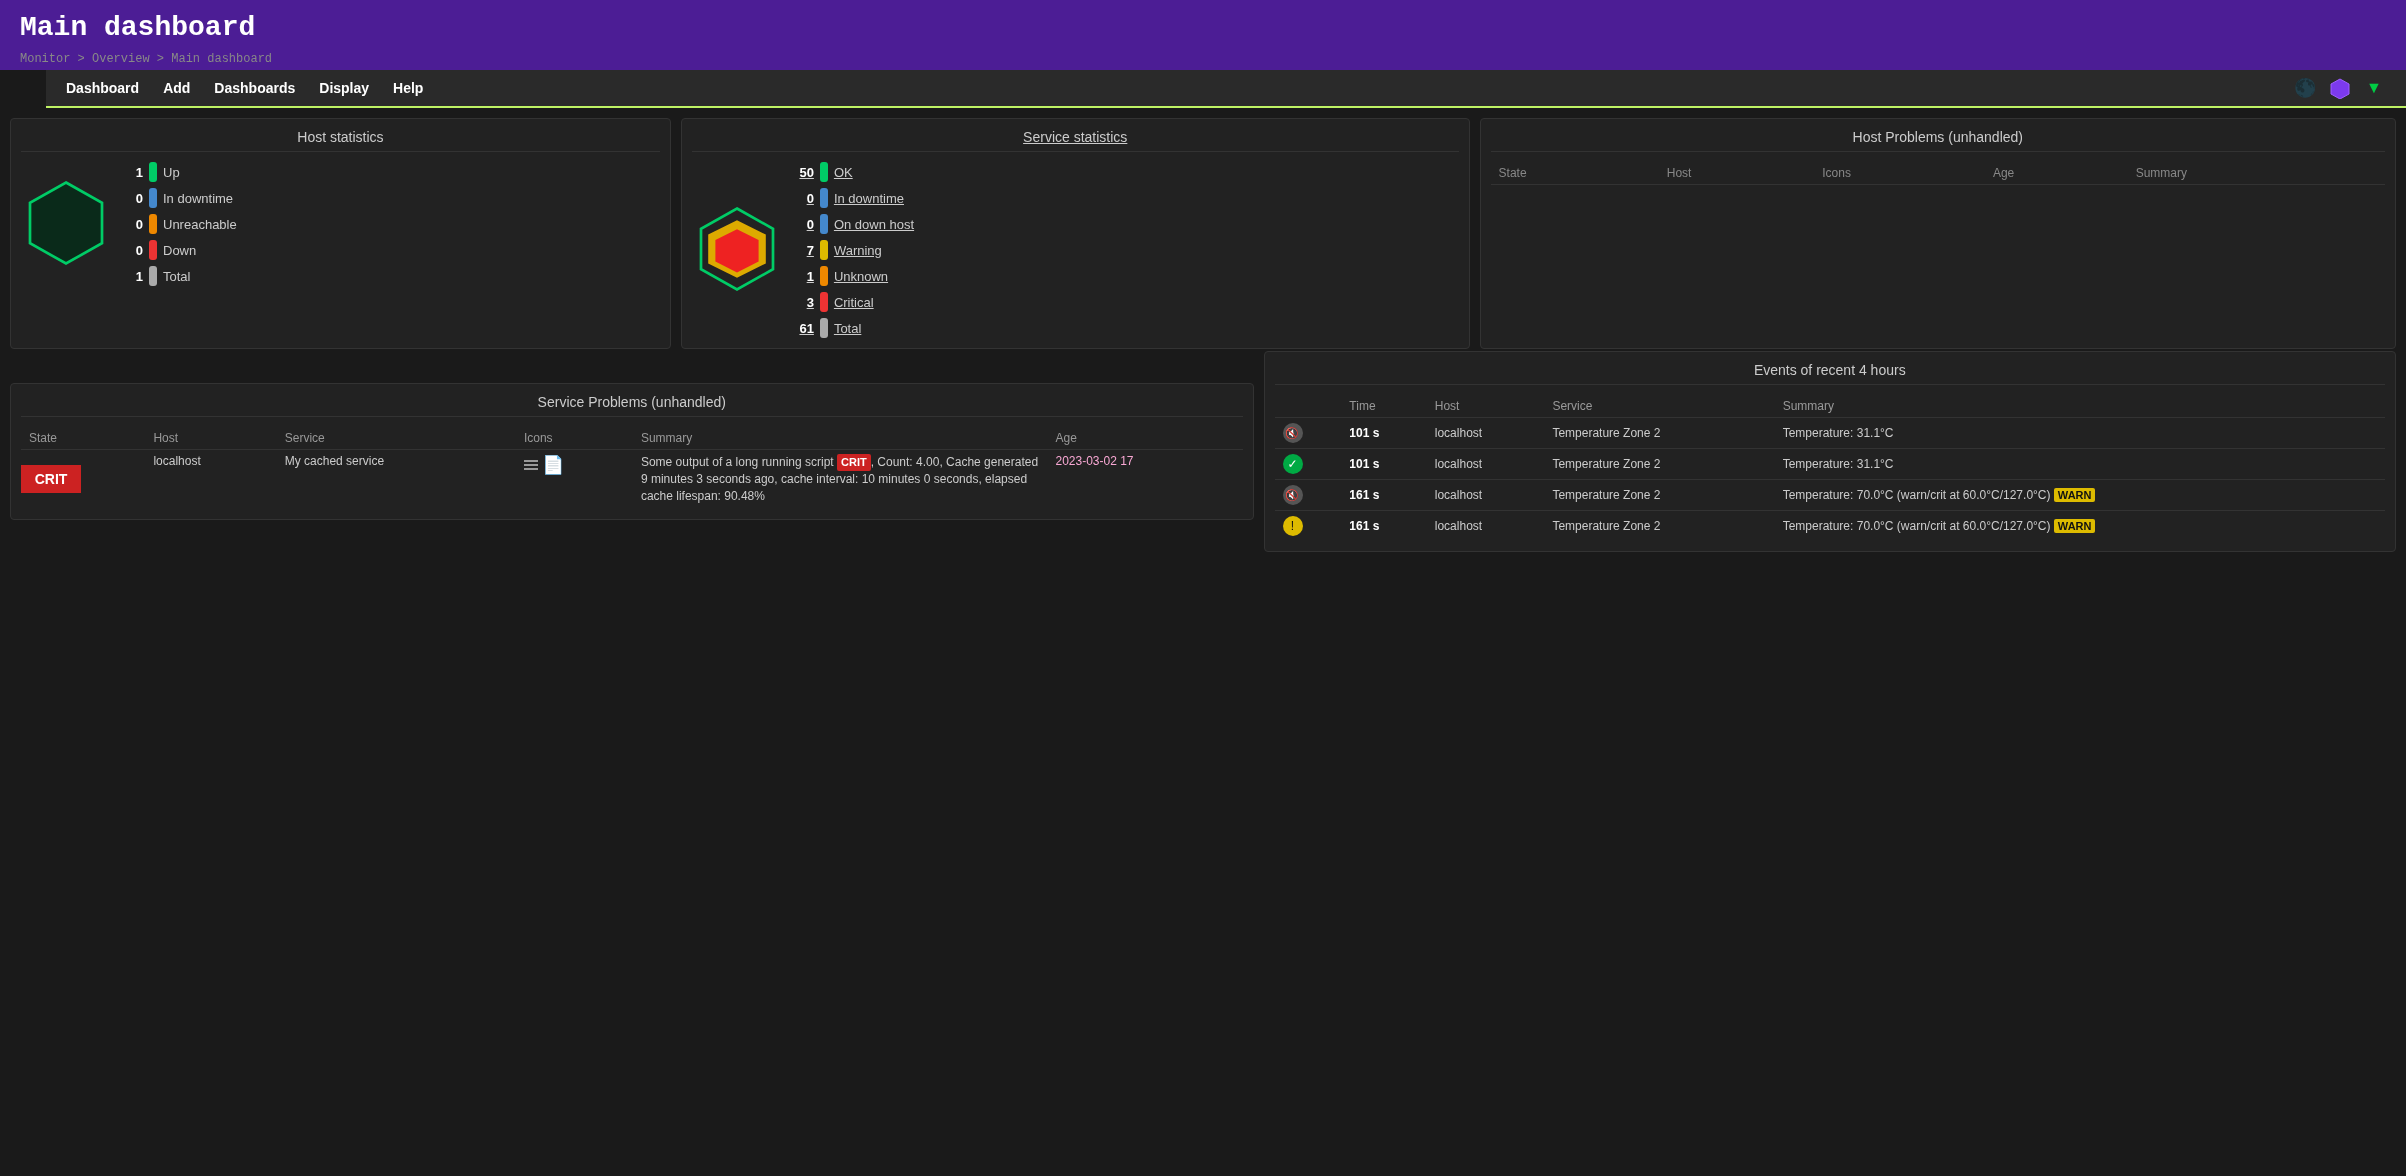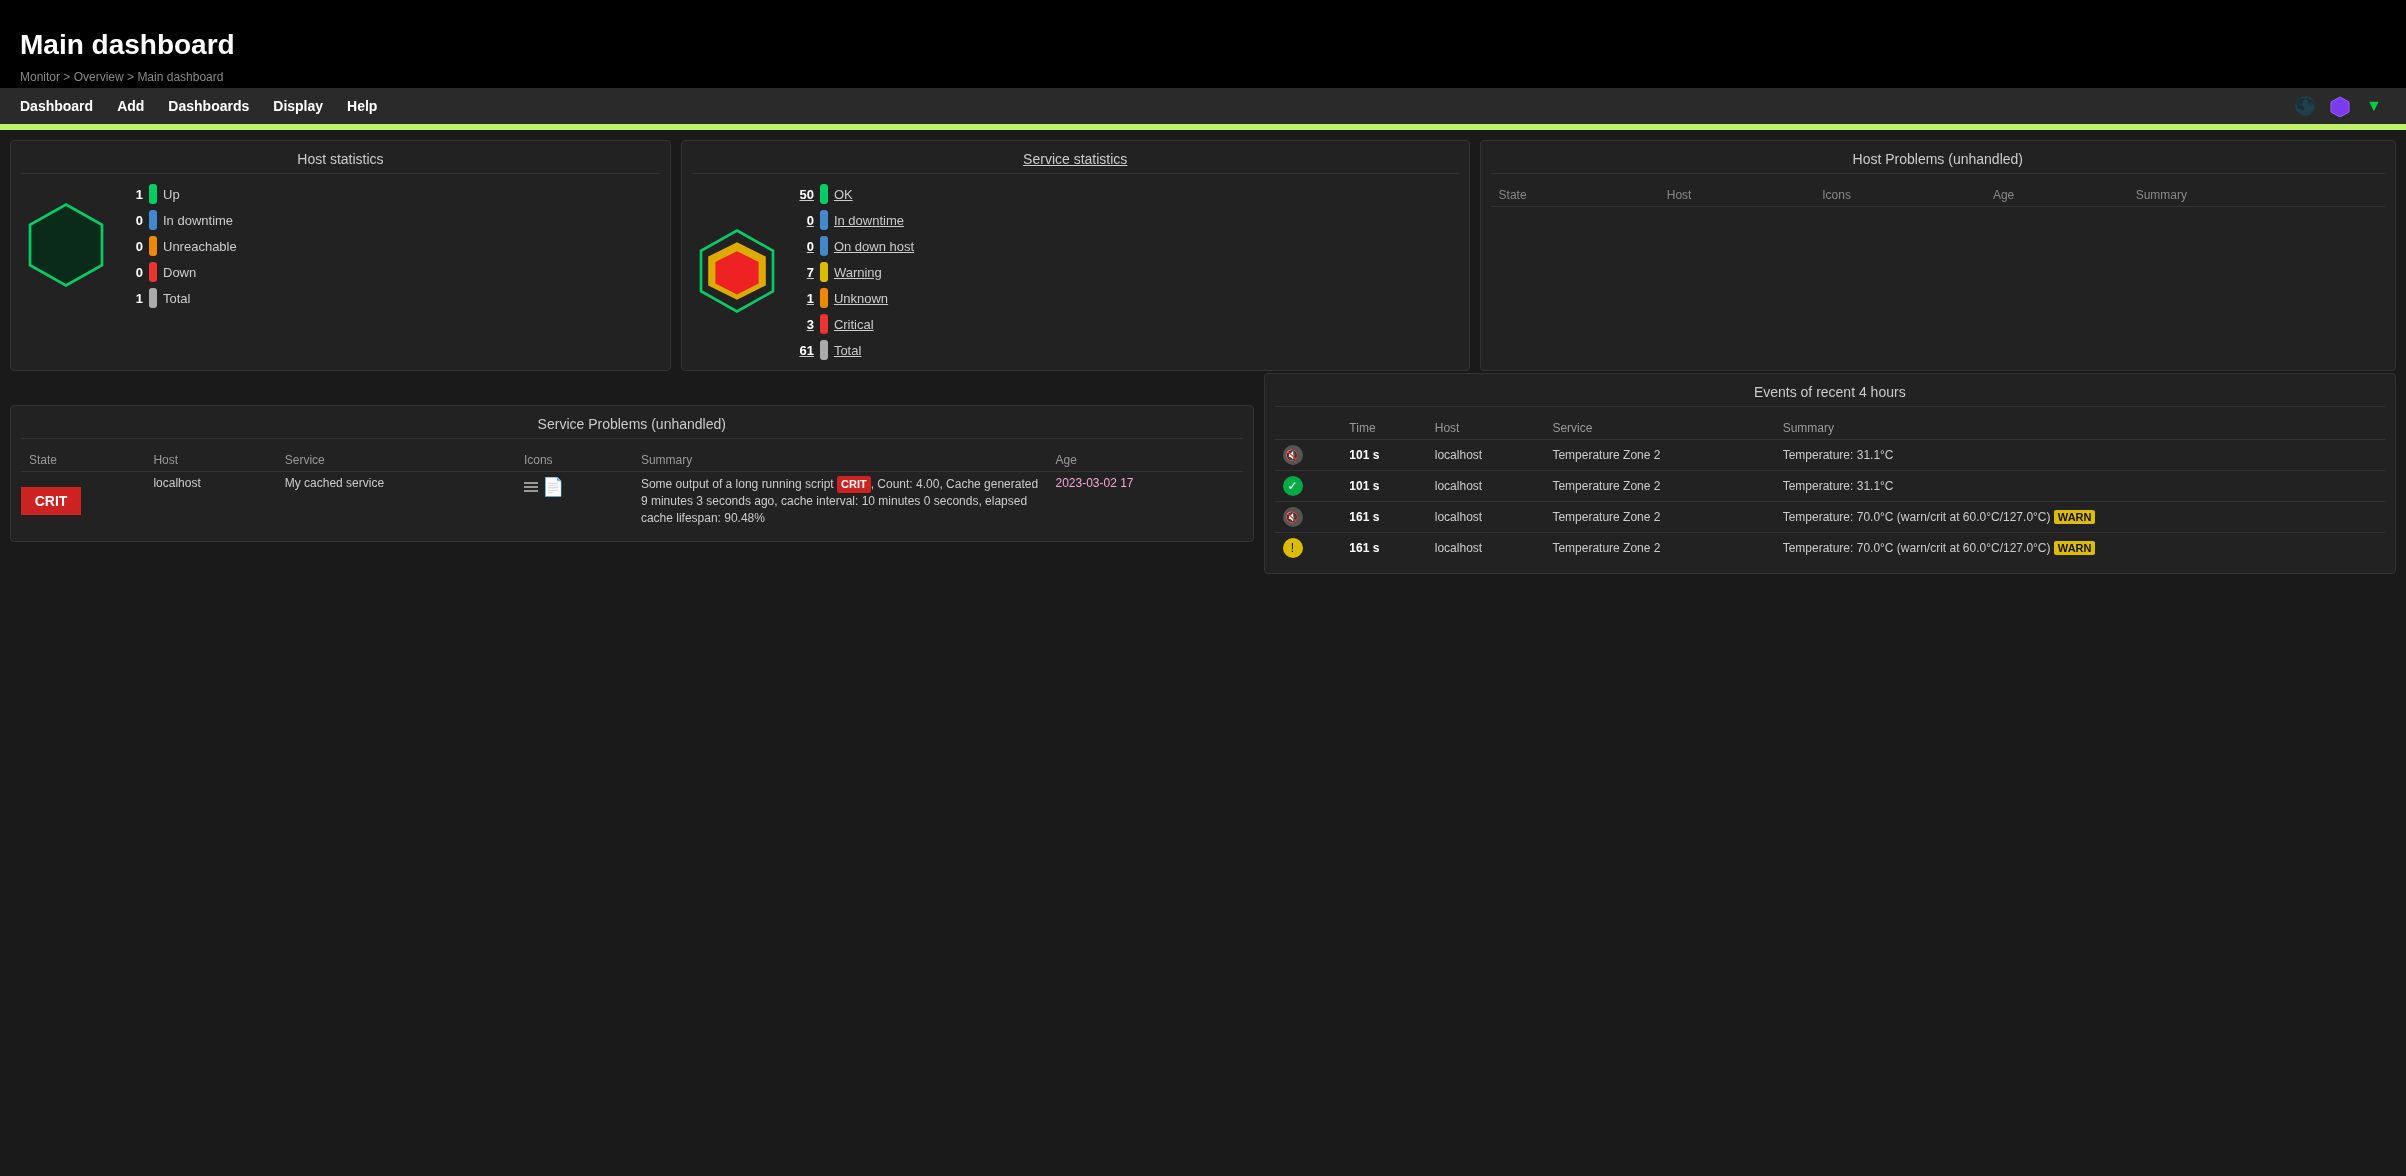--- a/index.html
+++ b/index.html
@@ -4,40 +4,42 @@
   <style>
     * { box-sizing: border-box; margin: 0; padding: 0; }
     body {
       background: #1a1a1a;
       color: #ccc;
       font-family: Arial, sans-serif;
       font-size: 13px;
       min-width: 1200px;
     }
     .top-header {
-      background: #000000;
-      padding: 29px 20px 4px 20px;
+      background: #4c1d95;
+      padding: 12px 20px 4px 20px;
+      font-family: Liberation Mono, monospace;
     }
     .page-title {
       font-size: 28px;
       font-weight: bold;
       color: #fff;
     }
     .breadcrumb {
       font-size: 12px;
       color: #888;
       margin-top: 9px;
     }
     .nav-bar {
       background: #2a2a2a;
-      border-bottom: 6px solid #bef264;
+      border-bottom: 2px solid #bef264;
       padding: 6px 20px;
       display: flex;
       align-items: center;
       gap: 24px;
+      margin-left: 46px;
     }
     .nav-item {
       color: #fff;
       font-weight: bold;
       font-size: 14px;
       cursor: pointer;
       padding: 4px 0;
     }
     .nav-icons {
       margin-left: auto;

